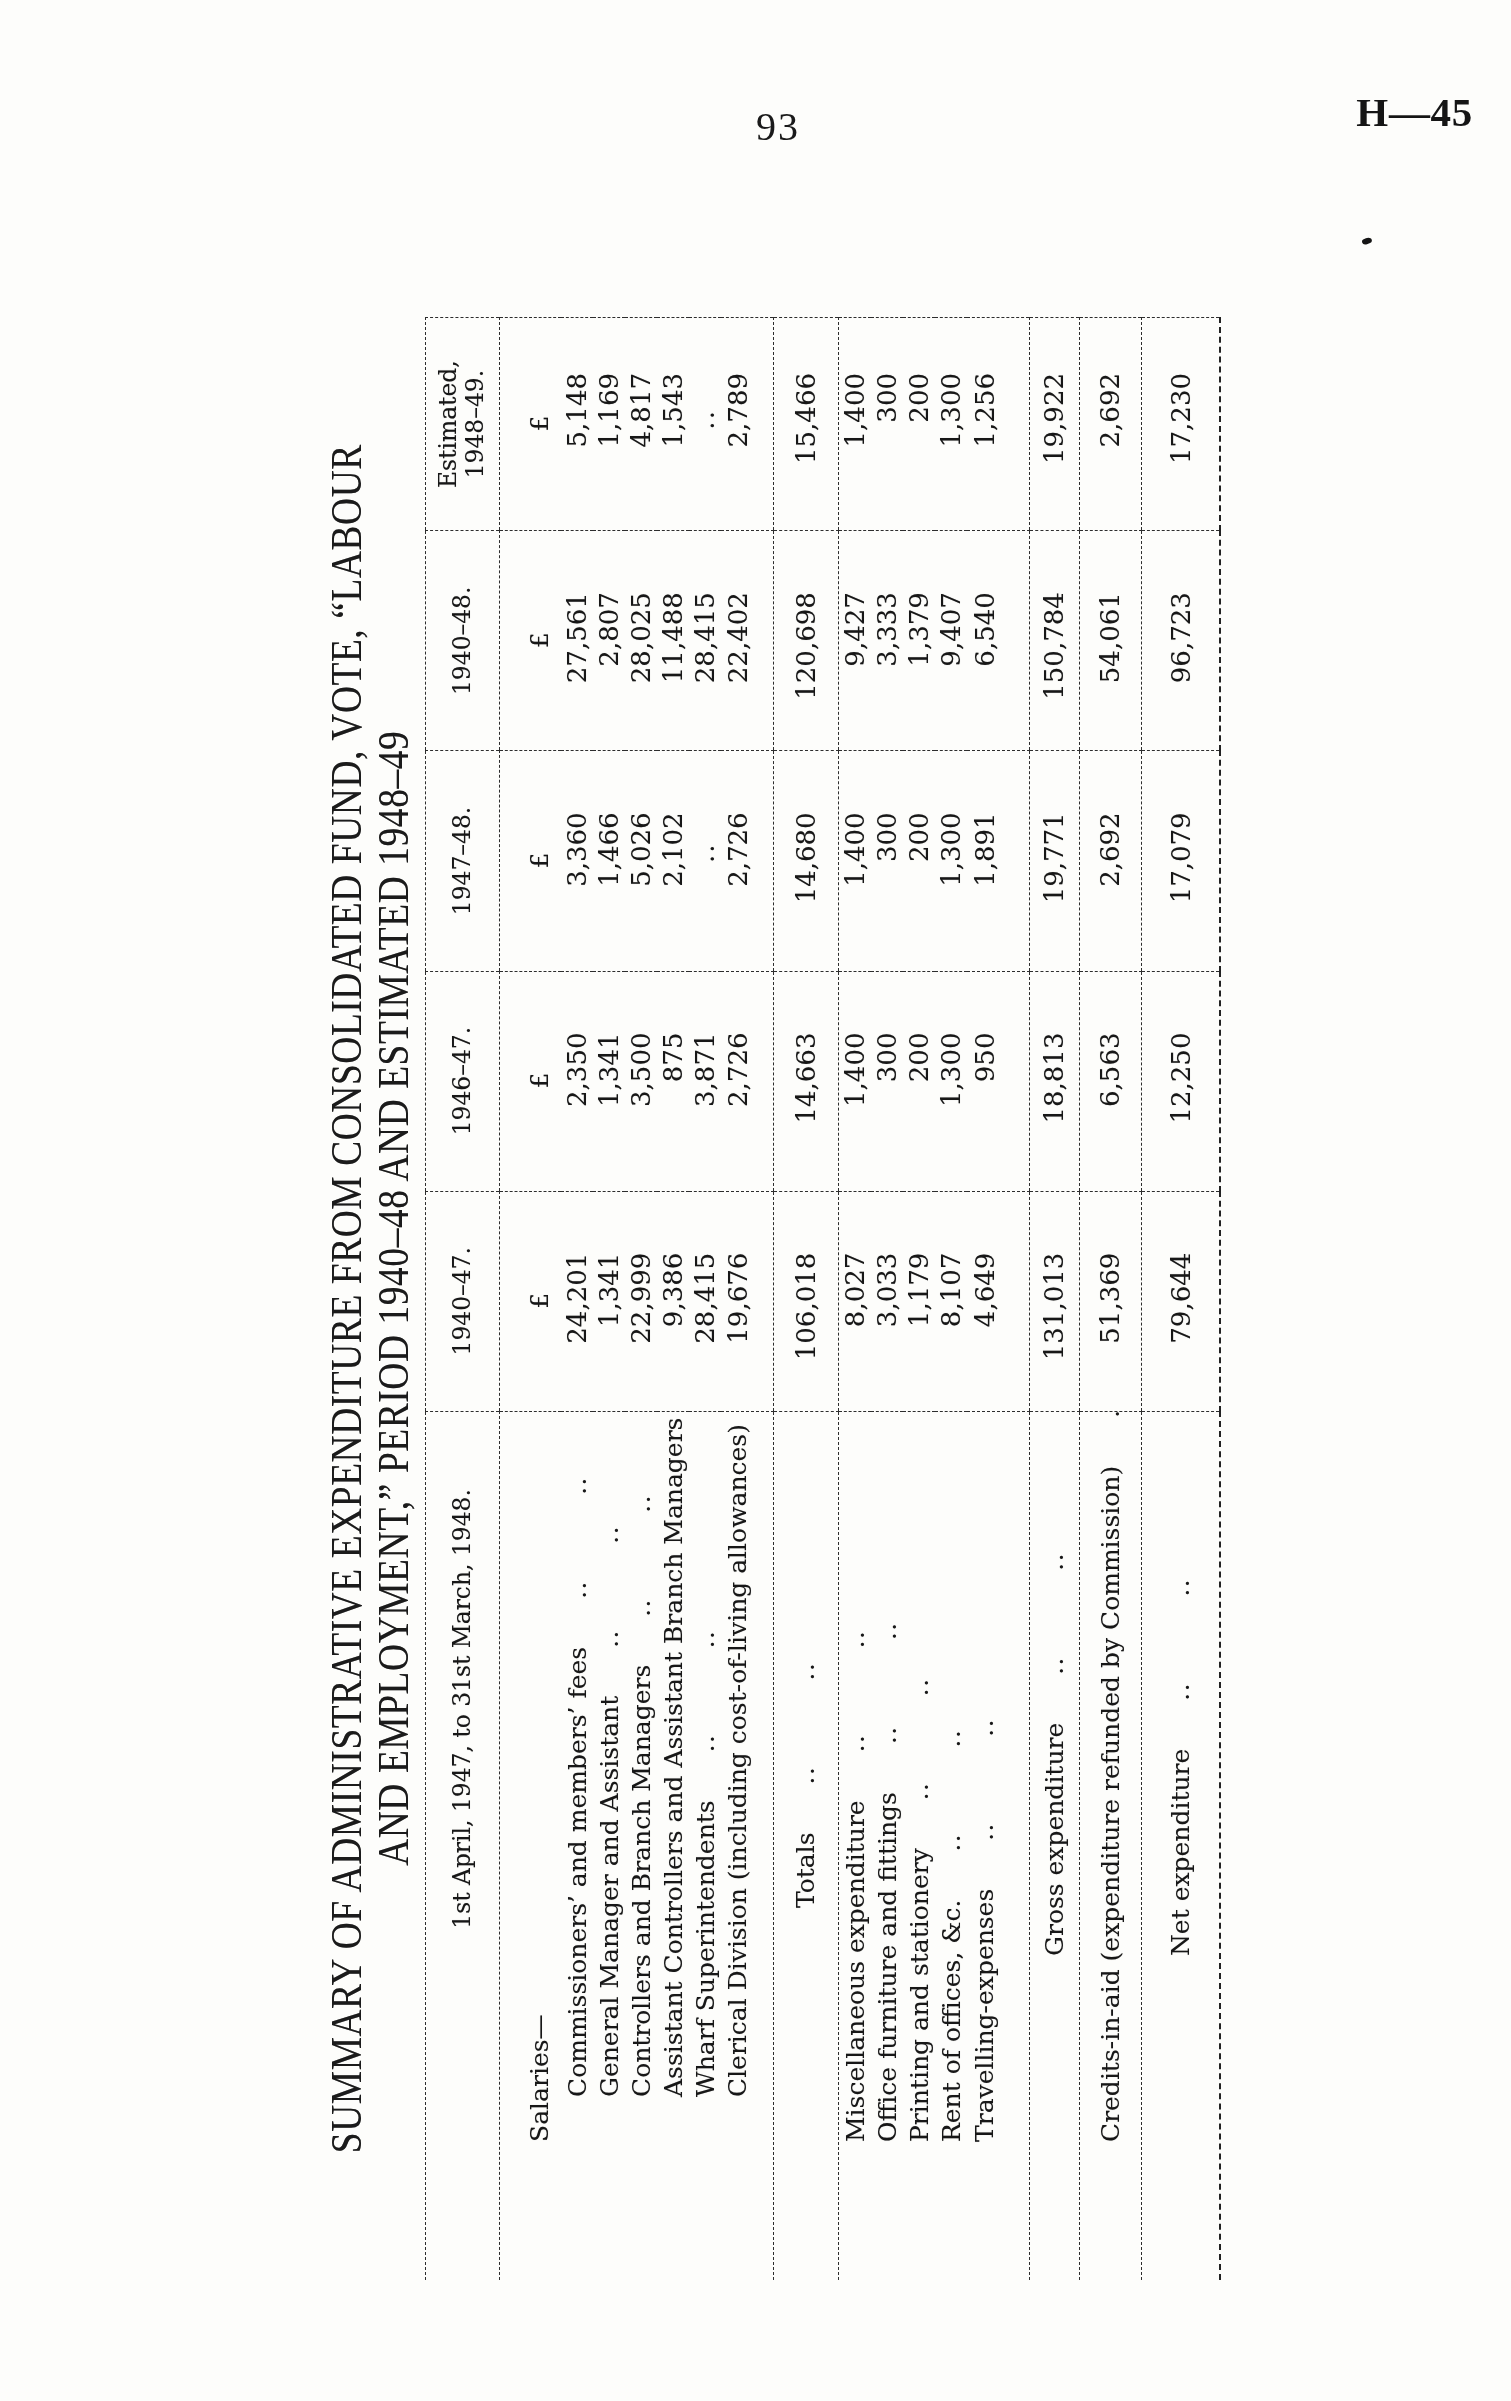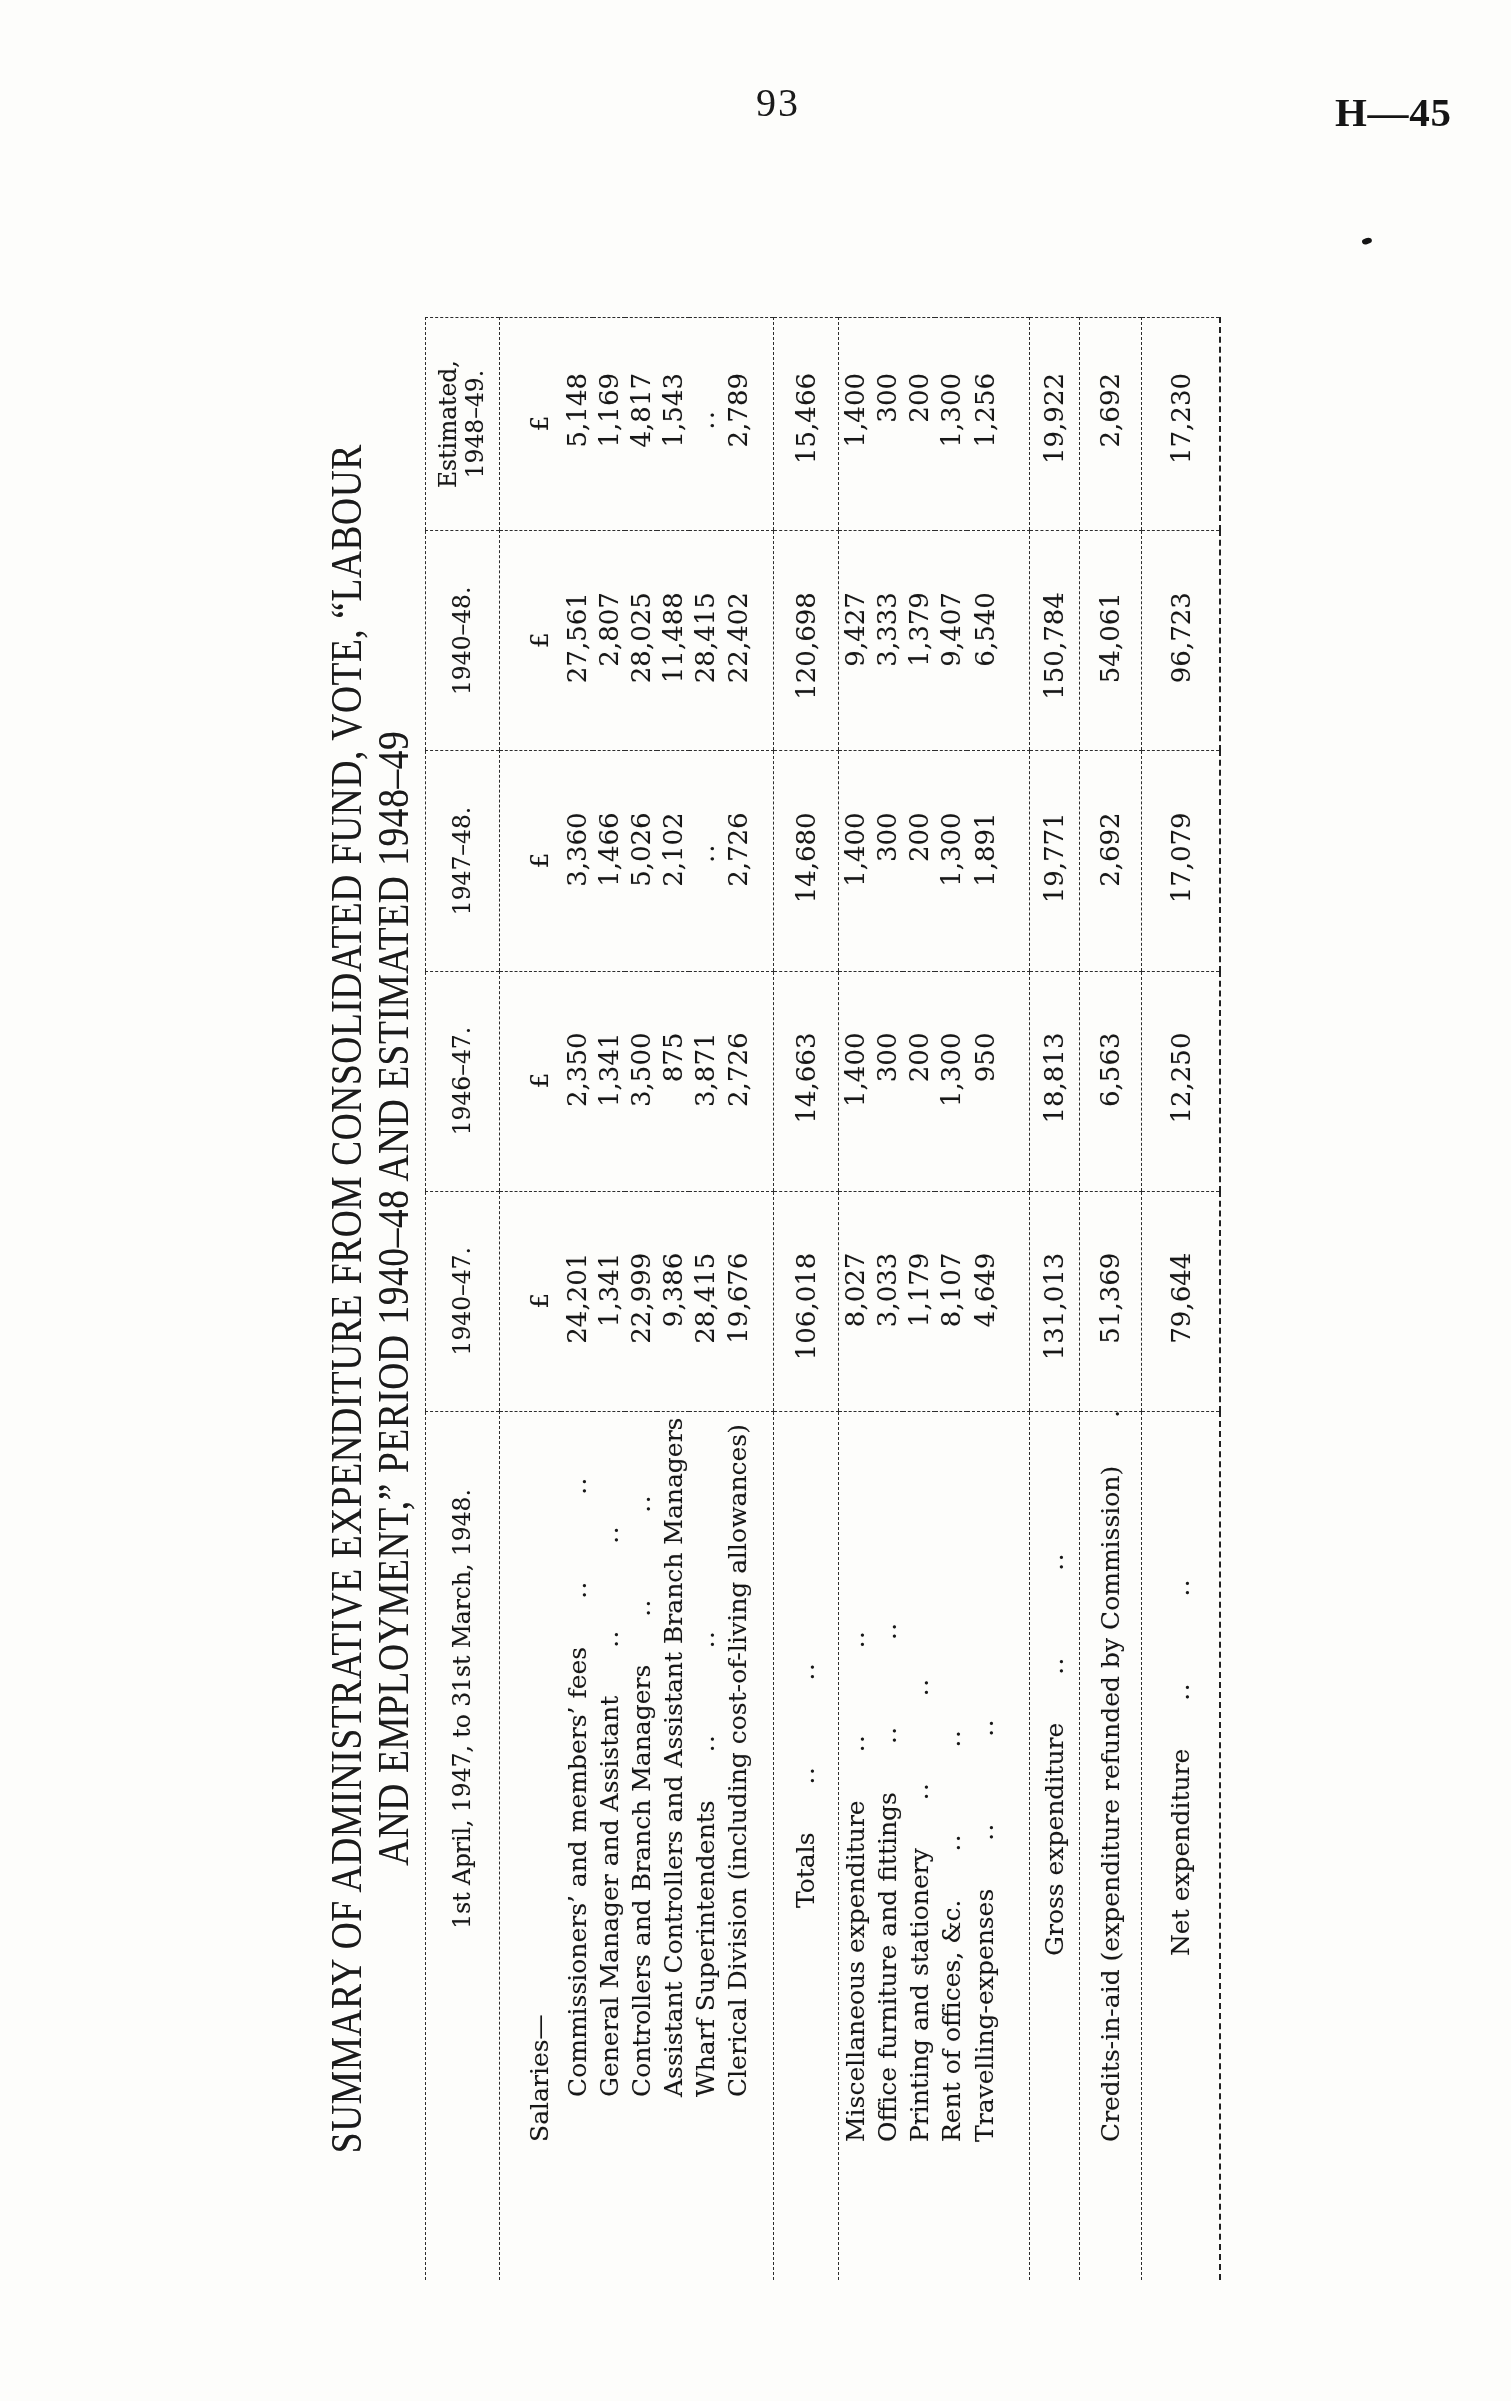--- a/index.html
+++ b/index.html
@@ -4,28 +4,28 @@
 <style>
   html,body{margin:0;padding:0;}
   body{
     width:1512px;height:2401px;position:relative;overflow:hidden;
     background:#fdfdfb;
     font-family:"DejaVu Serif", serif;
     color:#171717;
   }
   
   .folio{
-    position:absolute;top:79px;left:747px;width:62px;
+    position:absolute;top:103px;left:747px;width:62px;
     font-family:"Liberation Serif", serif;font-size:40px;letter-spacing:2.1px;
     color:#1a1a1a;text-align:center;
   }
   .docref{
     position:absolute;top:88px;left:1335px;width:138px;
     font-family:"Liberation Serif", serif;font-size:41px;font-weight:600;
-    color:#151515;text-align:left;letter-spacing:0.7px;
+    color:#151515;text-align:right;letter-spacing:0.7px;
   }
   .speck{
     position:absolute;left:1362px;top:238px;width:10.3px;height:6.2px;
     background:#141414;border-radius:45% 55% 50% 50%;transform:rotate(-18deg);
   }
   
   .rotated-sheet{
     position:absolute;left:320px;top:317px;
     width:1963px;height:891px;
     transform-origin:0 0;

